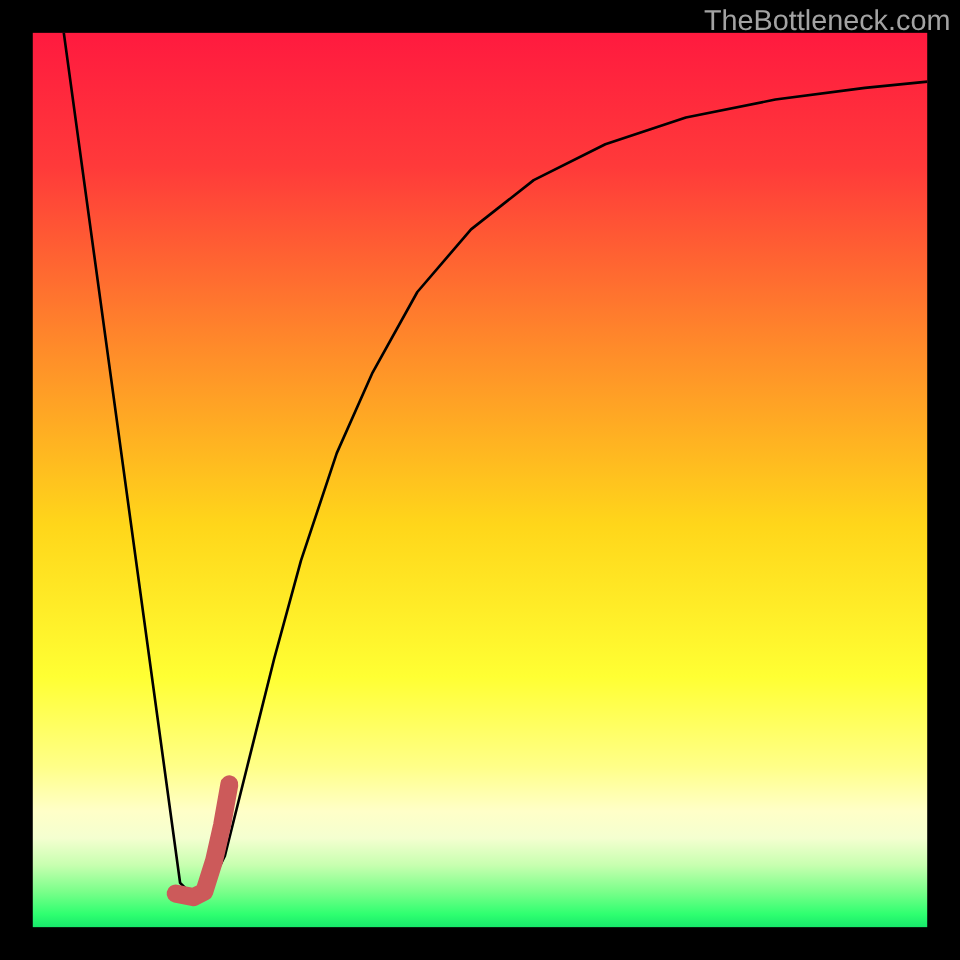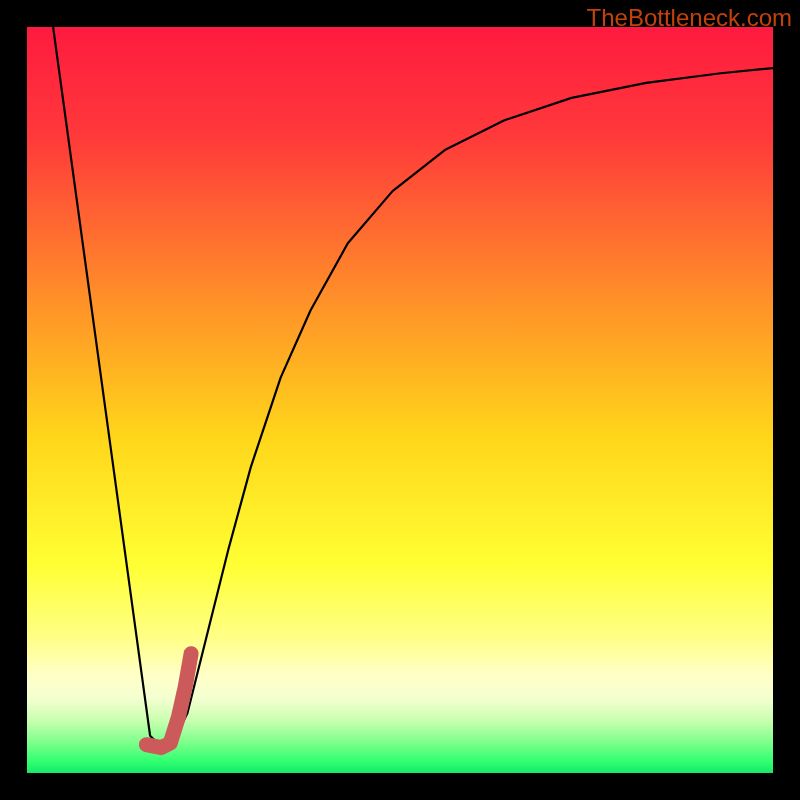--- a/index.html
+++ b/index.html
@@ -22,21 +22,21 @@
     left: 27px;
     top: 27px;
     width: 746px;
     height: 746px;
     overflow: hidden;
   }
   .watermark {
     position: absolute;
     top: 4px;
     right: 8px;
-    color: #c2410c;
+    color: #a3a3a3;
     font-size: 24px;
     font-weight: 400;
     letter-spacing: 0px;
     font-family: Arial, sans-serif;
   }
   svg { display: block; }
 </style>
 </head>
 <body>
 

